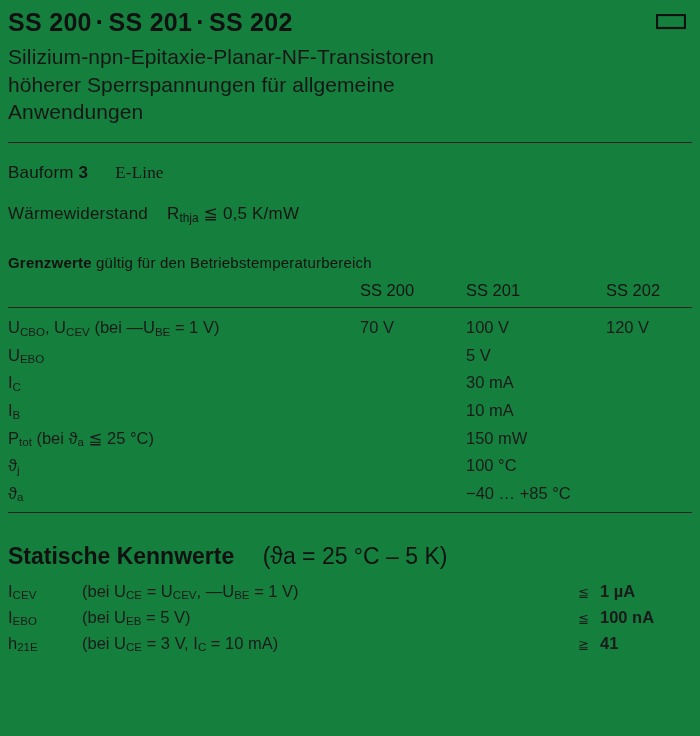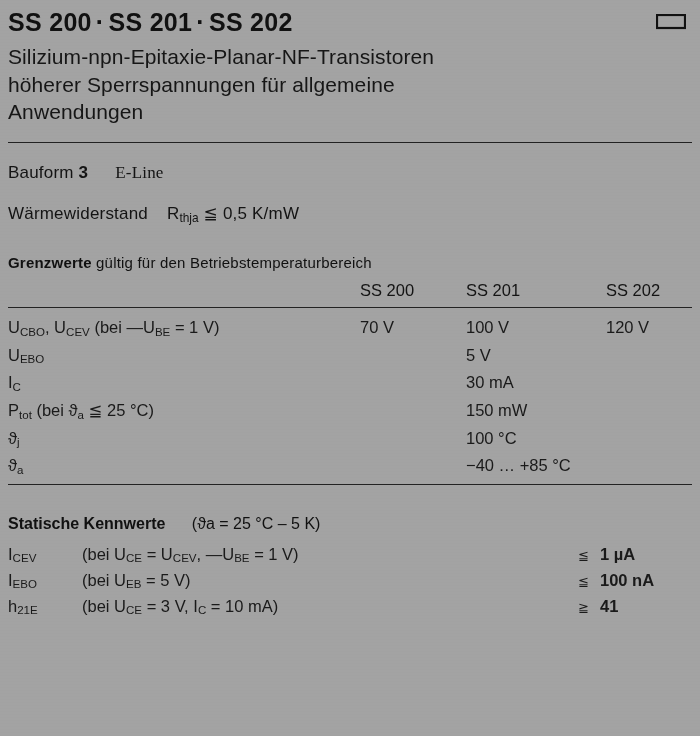--- a/index.html
+++ b/index.html
@@ -13,21 +13,21 @@
     position: relative;
     font-family: "Liberation Sans", sans-serif;
     color: #1a1a1a;
     overflow: hidden;
   }
   .page {
     position: absolute;
     left: 0; top: 0;
     width: 700px;
     height: 736px;
-    background: #a3a3a3;
+    background: #15803d;
   }
   
   .grain {
     position: absolute;
     inset: 0;
     pointer-events: none;
     background:
       repeating-linear-gradient(0deg, rgba(0,0,0,0.012) 0px, rgba(0,0,0,0.012) 1px, rgba(255,255,255,0) 1px, rgba(255,255,255,0) 3px);
     opacity: .7;
   }
@@ -143,21 +143,21 @@
   .bottom-rule {
     border: 0;
     border-top: 1.4px solid #222;
     margin: 8px 0 0 0;
     width: 684px;
   }
 
   
   .static-head {
     margin-top: 30px;
-    font-size: 16px;
+    font-size: 23px;
     color: #111;
   }
   .static-head .strong { font-weight: bold; }
   .static-head .cond { margin-left: 22px; }
 
   table.static {
     width: 684px;
     border-collapse: collapse;
     font-size: 16.5px;
     margin-top: 12px;
@@ -264,20 +264,26 @@
           <td class="center-val">5 V</td>
           <td class="center-val"></td>
         </tr>
         <tr>
           <td>I<sub>C</sub></td>
           <td class="center-val"></td>
           <td class="center-val">30 mA</td>
           <td class="center-val"></td>
         </tr>
         <tr>
+          <td>I<sub>B</sub></td>
+          <td class="center-val"></td>
+          <td class="center-val">10 mA</td>
+          <td class="center-val"></td>
+        </tr>
+        <tr>
           <td>P<sub>tot</sub> (bei ϑ<sub>a</sub> ≦ 25 °C)</td>
           <td class="center-val"></td>
           <td class="center-val">150 mW</td>
           <td class="center-val"></td>
         </tr>
         <tr>
           <td>ϑ<sub>j</sub></td>
           <td class="center-val"></td>
           <td class="center-val">100 °C</td>
           <td class="center-val"></td>

